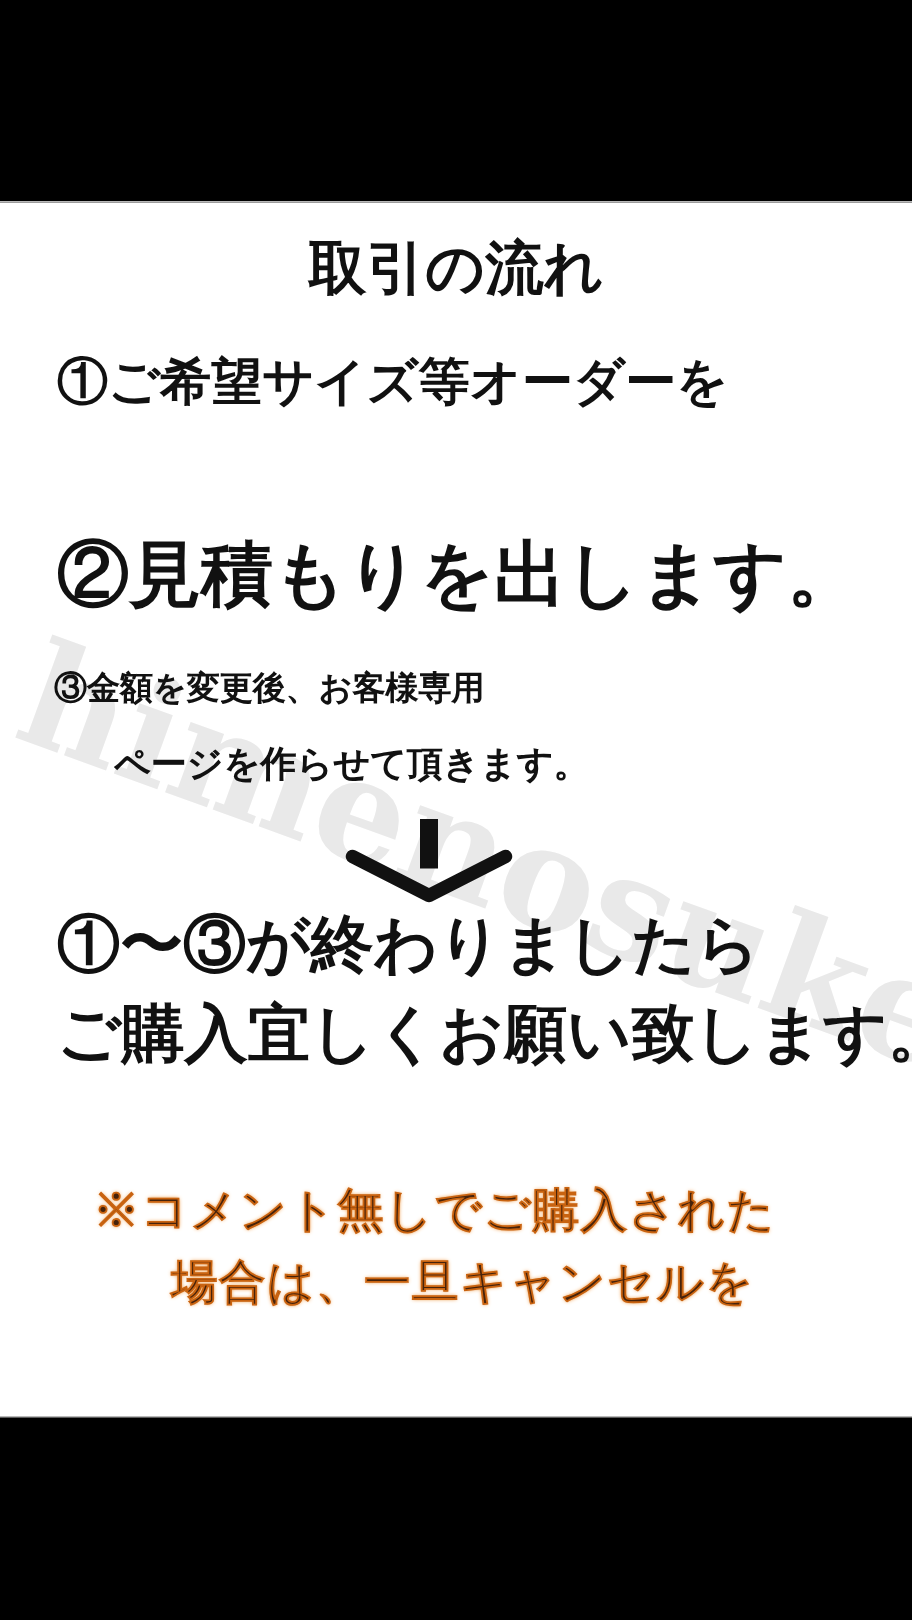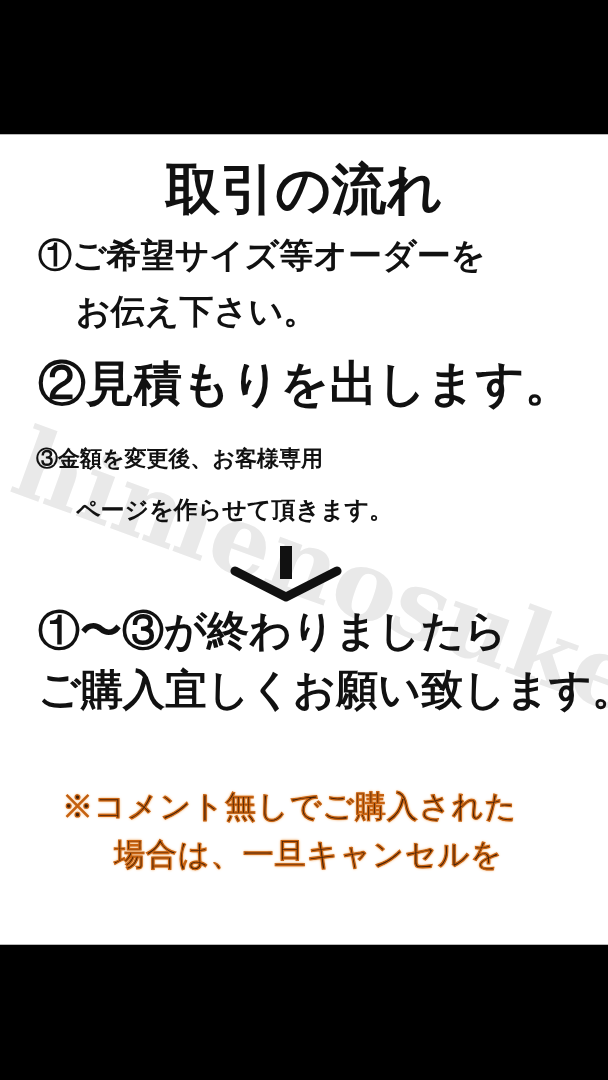--- a/index.html
+++ b/index.html
@@ -55,21 +55,21 @@
     font-weight: 700;
     white-space: nowrap;
     line-height: 1.15;
     text-align: right;
   }
   .page-title {
     top: 158px;
     left: 0;
     width: 608px;
     text-align: center;
-    font-size: 55px;
+    font-size: 39px;
   }
   .s1l1 { top: 236px; left: 38px; font-size: 34px; }
   .s1l2 { top: 292px; left: 76px; font-size: 34px; }
   .s2l1 { top: 356px; left: 38px; font-size: 48px; }
   .s3l1 { top: 446px; left: 36px; font-size: 22px; }
   .s3l2 { top: 497px; left: 76px; font-size: 24px; }
   .arrow-wrap {
     position: absolute;
     z-index: 2;
     top: 546px;
@@ -99,21 +99,20 @@
 
 <div class="stage">
 
   <div class="bar bar-top"></div>
 
   <div class="watermark">himenosuke</div>
 
   <div class="txt page-title">取引の流れ</div>
 
   <div class="txt s1l1">①ご希望サイズ等オーダーを</div>
-  <div class="txt s1l2">お伝え下さい。</div>
 
   <div class="txt s2l1">②見積もりを出します。</div>
 
   <div class="txt s3l1">③金額を変更後、お客様専用</div>
   <div class="txt s3l2">ページを作らせて頂きます。</div>
 
   <div class="arrow-wrap">
     <svg width="118" height="58" viewBox="0 0 118 58" aria-hidden="true">
       <rect x="53" y="0" width="12" height="33" fill="#111111"></rect>
       <path d="M 8 25 L 59 51 L 110 25" fill="none" stroke="#111111" stroke-width="9" stroke-linecap="round" stroke-linejoin="round"></path>

